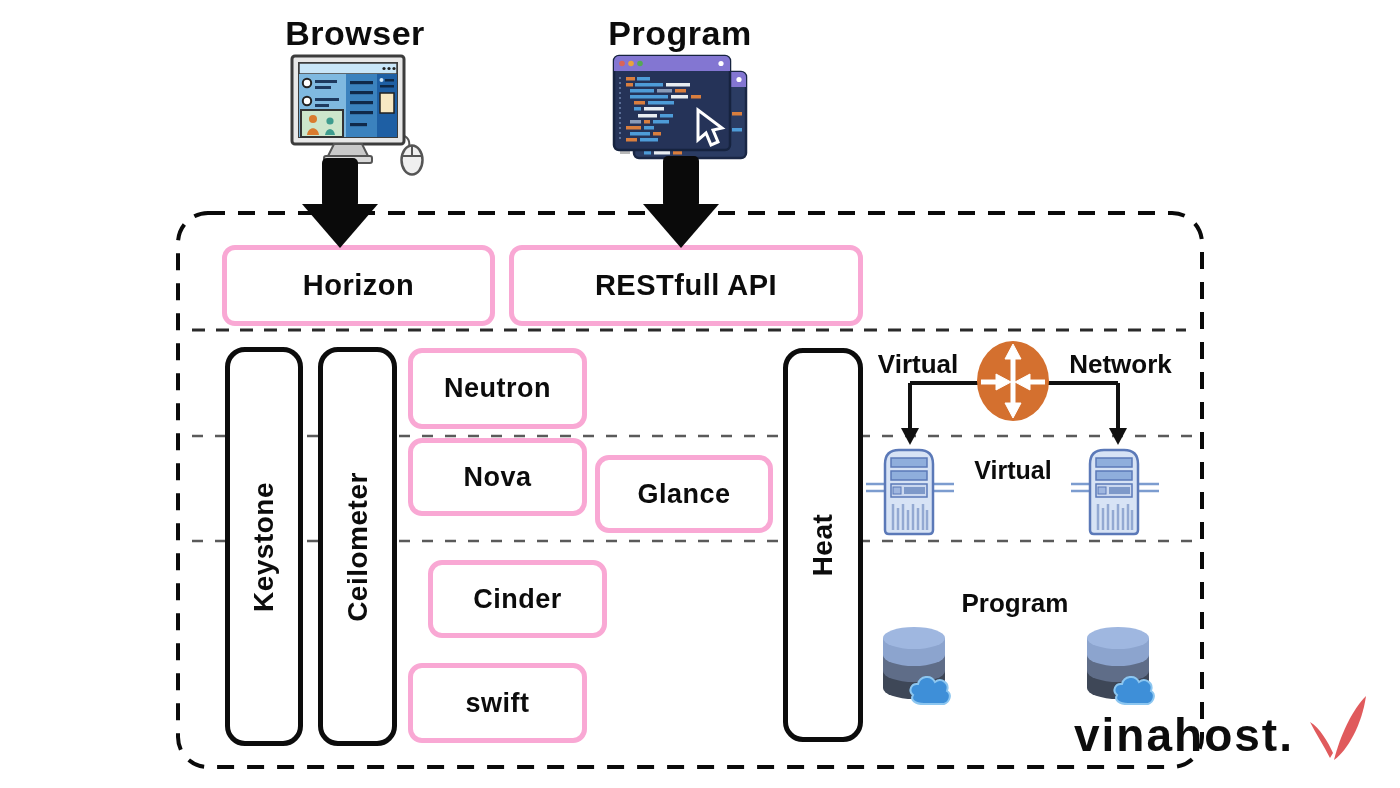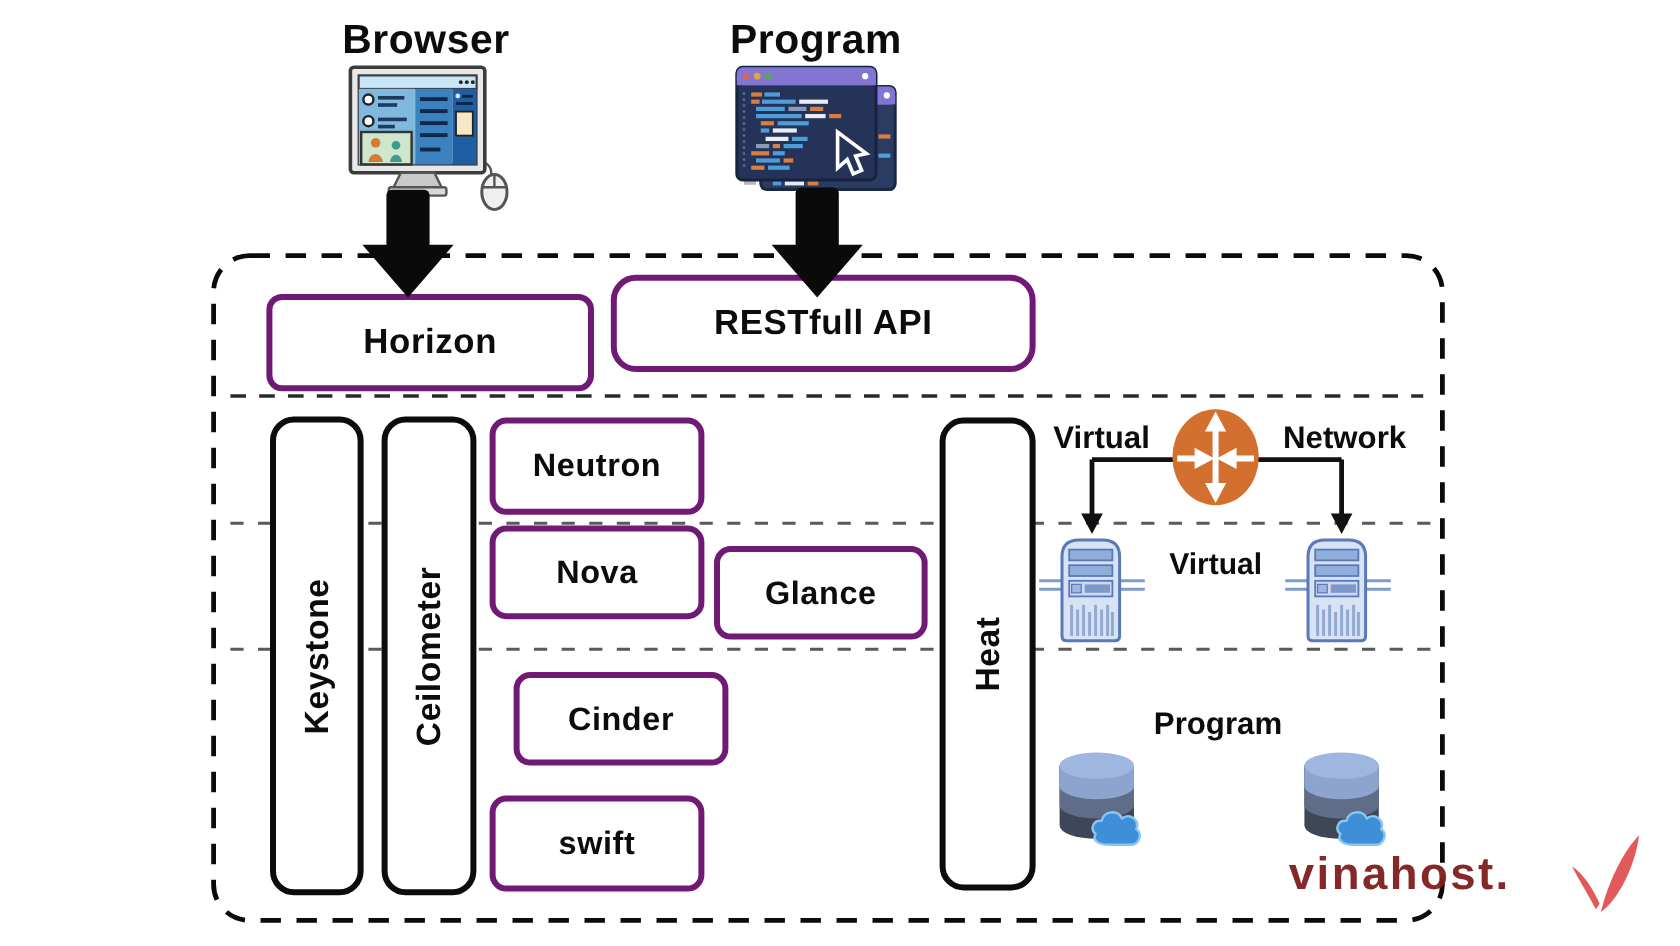--- a/index.html
+++ b/index.html
@@ -1,33 +1,33 @@
 <!DOCTYPE html>
 <html><head>
 <meta charset="utf-8">
 <style>
   html,body{margin:0;padding:0;background:#ffffff;}
   body{width:1400px;height:788px;position:relative;overflow:hidden;
        font-family:"Liberation Sans",sans-serif;color:#0c0c0c;}
   .abs{position:absolute;}
   .toplabel{font-size:34px;font-weight:bold;letter-spacing:.5px;text-align:center;z-index:2;}
-  .hbox{position:absolute;background:#fff;border:5px solid #701a75;border-radius:14px;
+  .hbox{position:absolute;background:#fff;border:5px solid #f9a8d4;border-radius:14px;
         display:flex;align-items:center;justify-content:center;
         font-size:27px;font-weight:bold;letter-spacing:.5px;z-index:2;}
   .accessbox{border-radius:13px;font-size:29px;}
   .vcol{position:absolute;background:#fff;border:5px solid #0c0c0c;border-radius:20px;
         display:flex;align-items:center;justify-content:center;z-index:2;}
   .vcol span{transform:rotate(-90deg);white-space:nowrap;font-size:28px;font-weight:bold;letter-spacing:.5px;}
   .sidelabel{font-size:26px;font-weight:bold;text-align:center;z-index:4;}
   .vmlabel{font-size:25px;font-weight:bold;text-align:center;line-height:37px;z-index:4;}
   .bg-layer{left:0;top:0;z-index:1;pointer-events:none;}
   .border-layer{z-index:3;pointer-events:none;}
   .icon-layer{z-index:4;}
   .arrow-layer{z-index:5;}
-  .watermark-text{font-size:38px;font-weight:bold;letter-spacing:2px;color:#7f1d1d;
+  .watermark-text{font-size:46px;font-weight:bold;letter-spacing:2px;color:#000000;
         z-index:6;opacity:.95;}
   .watermark-logo{z-index:6;}
 </style>
 </head>
 <body>
 
 <svg class="abs bg-layer" width="1400" height="788">
   <line x1="192" y1="330" x2="1186" y2="330" stroke="#2a2a2a" stroke-width="3" stroke-dasharray="13 11"></line>
   <line x1="192" y1="436" x2="1194" y2="436" stroke="#5a5a5a" stroke-width="2.4" stroke-dasharray="11 12"></line>
   <line x1="192" y1="541" x2="1194" y2="541" stroke="#5a5a5a" stroke-width="2.4" stroke-dasharray="11 12"></line>
@@ -146,21 +146,21 @@
   <polygon points="2,46 78,46 40,90" fill="#0a0a0a"></polygon>
 </svg>
 <svg class="abs arrow-layer" style="left:641px;top:156px;" width="80" height="92" viewBox="0 0 80 92">
   <rect x="22" y="0" width="36" height="52" rx="5" fill="#0a0a0a"></rect>
   <polygon points="2,48 78,48 40,92" fill="#0a0a0a"></polygon>
 </svg>
 
 <div class="hbox accessbox" style="left:222px;top:245px;width:263px;height:71px;">
   <span>Horizon</span>
 </div>
-<div class="hbox accessbox" style="left:509px;top:229px;width:344px;height:71px;border-radius:21px;">
+<div class="hbox accessbox" style="left:509px;top:245px;width:344px;height:71px;">
   <span>RESTfull API</span>
 </div>
 
 <div class="vcol" style="left:225px;top:347px;width:68px;height:389px;">
   <span>Keystone</span>
 </div>
 <div class="vcol" style="left:318px;top:347px;width:69px;height:389px;">
   <span>Ceilometer</span>
 </div>
 <div class="vcol" style="left:783px;top:348px;width:70px;height:384px;">

